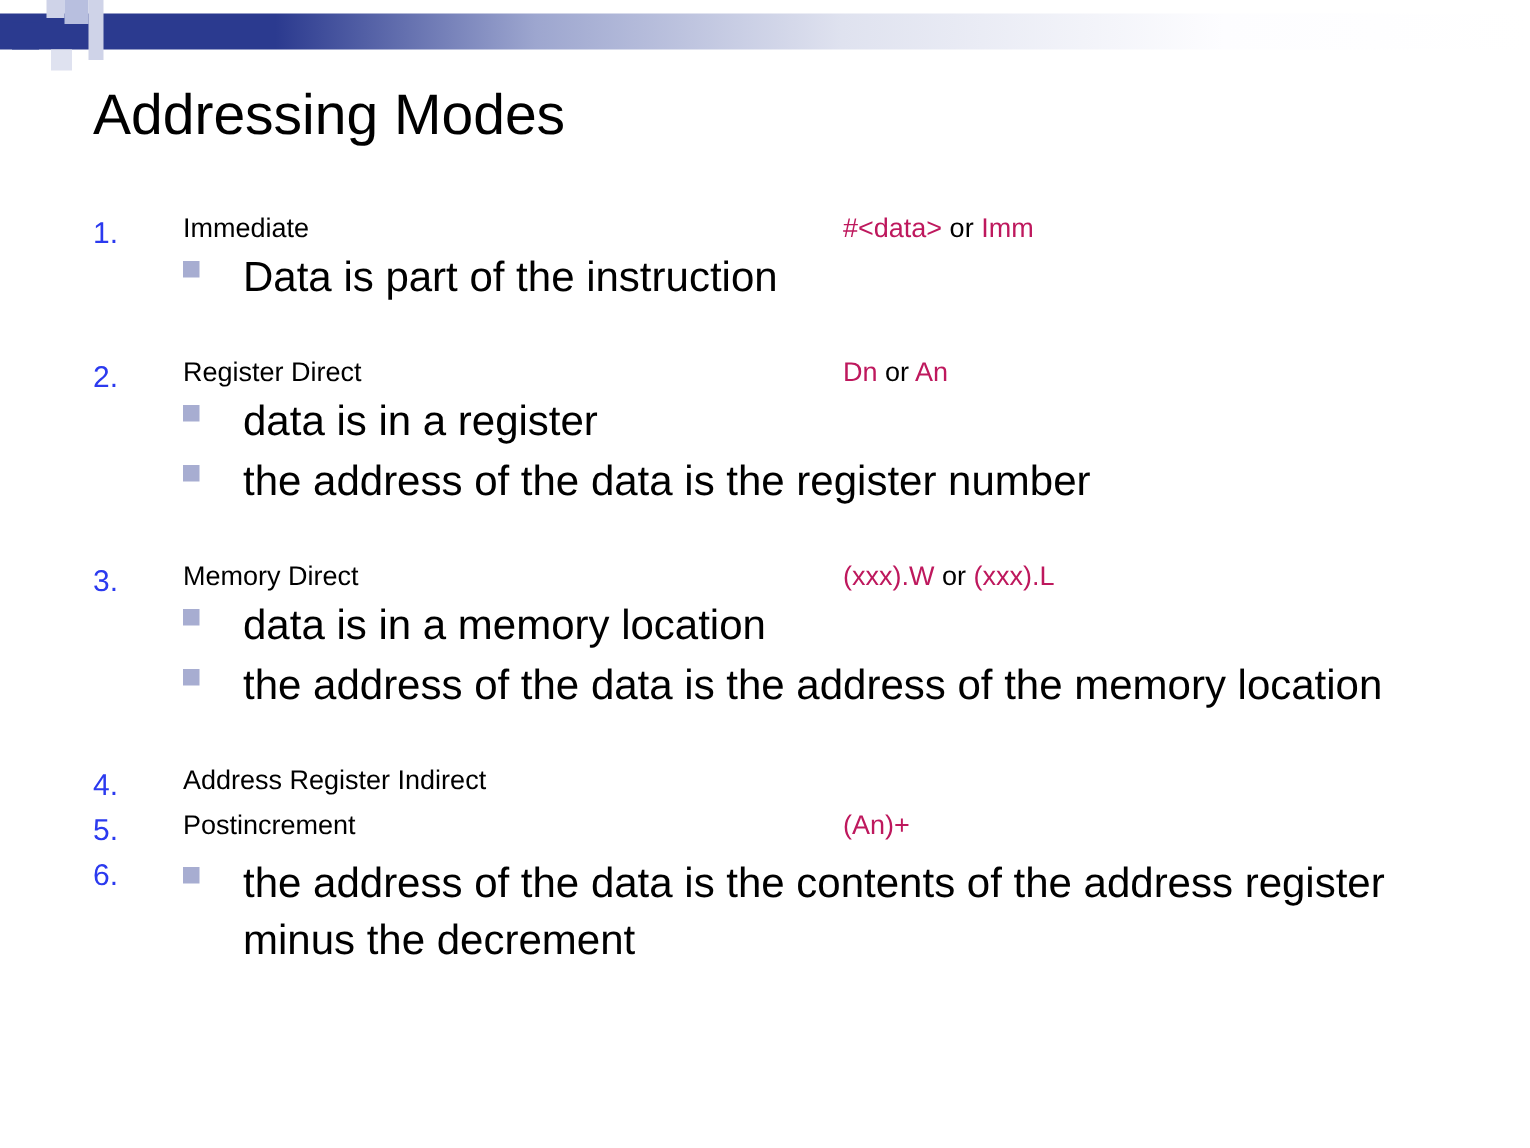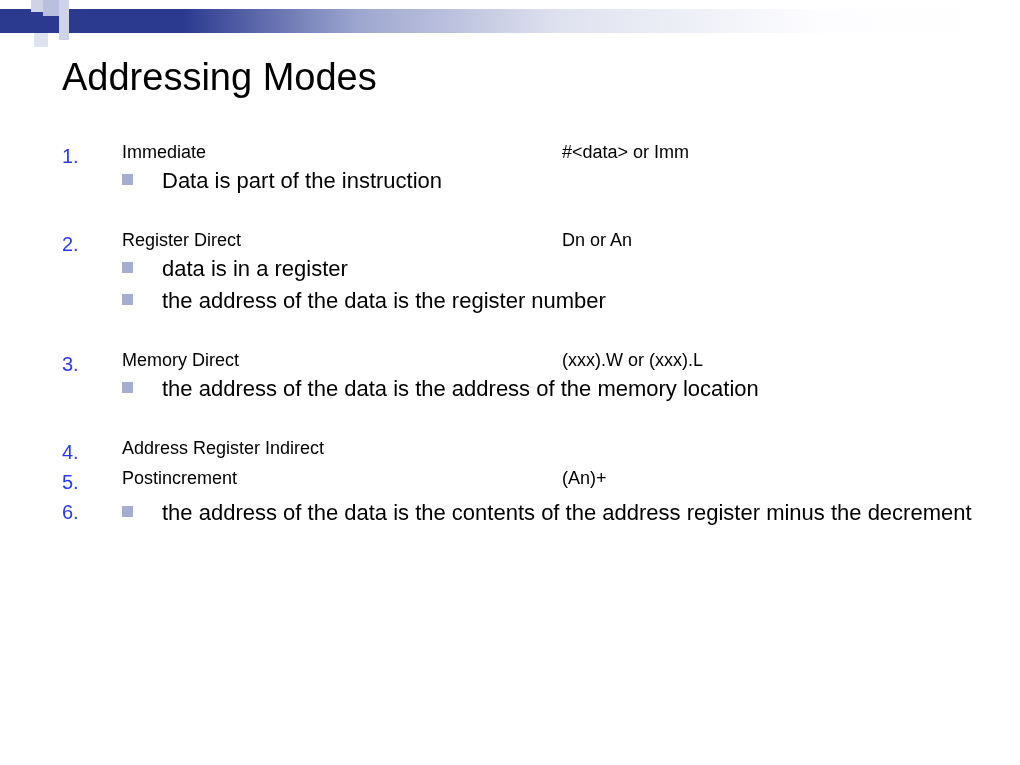--- a/index.html
+++ b/index.html
@@ -65,28 +65,28 @@
   .body {
     flex: 1;
   }
   .row1 {
     display: flex;
     font-size: 18px;
     line-height: 1.35;
   }
   .label { width: 440px; flex-shrink: 0; }
   .syntax { flex: 1; }
-  .blue { color: #000000; }
+  .blue { color: #be185d; }
   .subs {
     margin-top: 2px;
   }
   .sub {
     display: flex;
     align-items: flex-start;
-    font-size: 22px;
+    font-size: 28px;
     line-height: 1.35;
     margin-bottom: 2px;
   }
   .bullet {
     width: 40px;
     flex-shrink: 0;
     display: flex;
     align-items: center;
     justify-content: flex-start;
     padding-top: 8px;
@@ -161,20 +161,26 @@
       <div class="body">
         <div class="row1">
           <div class="label">Memory Direct</div>
           <div class="syntax"><span class="blue">(xxx).W</span><span> or </span><span class="blue">(xxx).L</span></div>
         </div>
         <div class="subs">
           <div class="sub">
             <div class="bullet">
               <div class="box"></div>
             </div>
+            <div class="text">data is in a memory location</div>
+          </div>
+          <div class="sub">
+            <div class="bullet">
+              <div class="box"></div>
+            </div>
             <div class="text">the address of the data is the address of the memory location</div>
           </div>
         </div>
       </div>
     </div>
     <div class="gap"></div>
     <div class="item">
       <div class="num">4.</div>
       <div class="body">
         <div class="row1">

